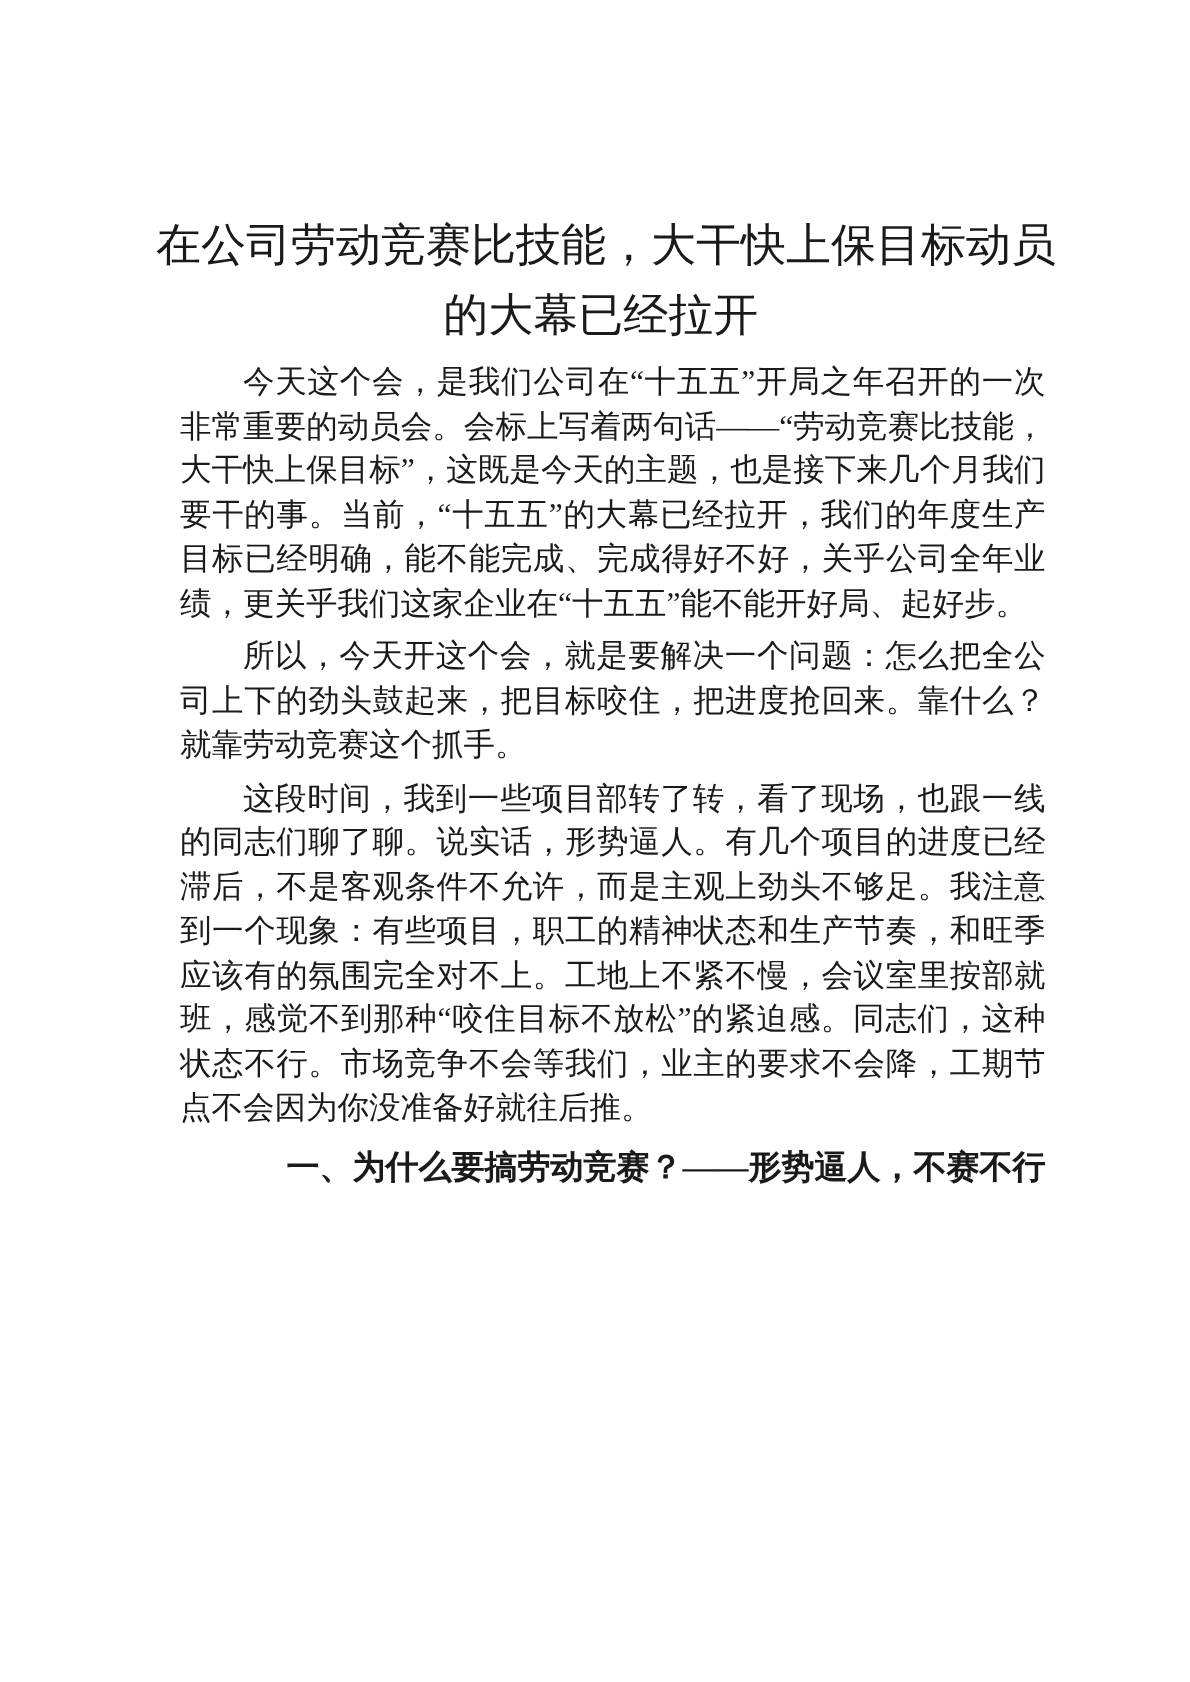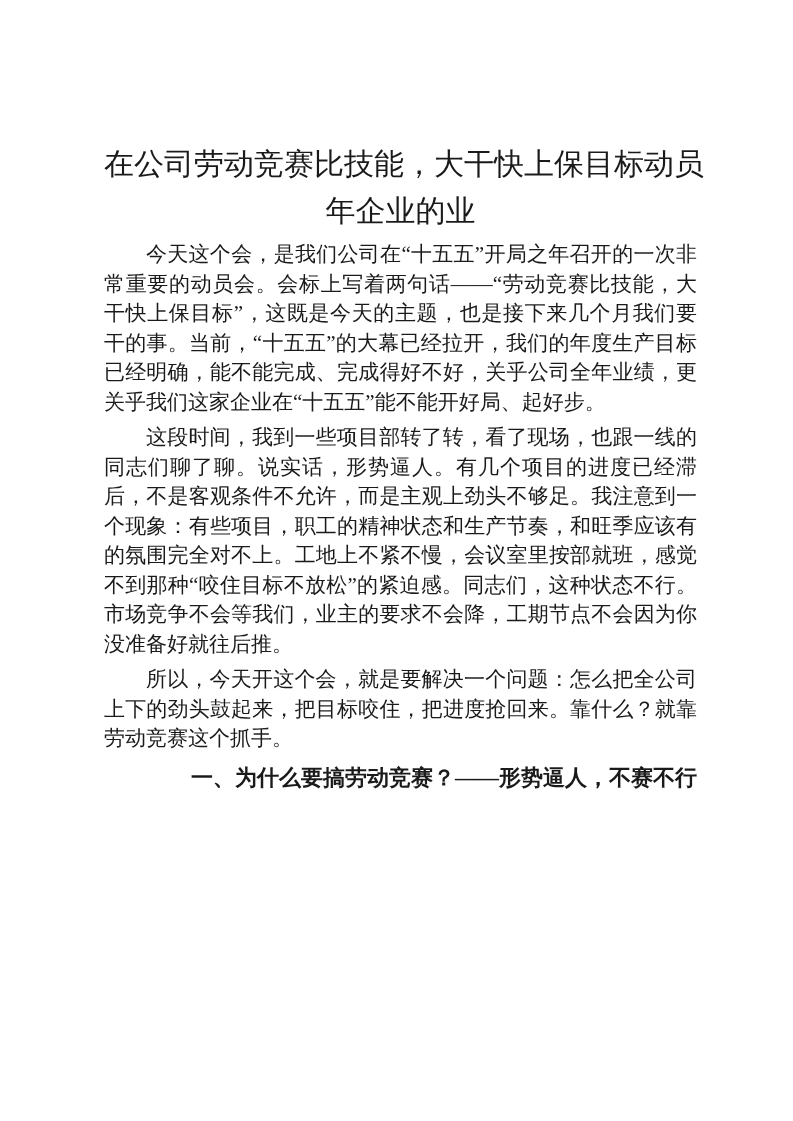--- a/index.html
+++ b/index.html
@@ -29,21 +29,21 @@
     display: block;
     white-space: nowrap;
   }
   p.salutation {
     margin: 0 0 6px 0;
     font-size: 21px;
     line-height: 29.5px;
     text-indent: 0;
   }
   p.body-para {
-    margin: 0 0 6px 0;
+    margin: 0 0 6px 16px;
     font-size: 21px;
     line-height: 29.5px;
     text-align: justify;
     text-indent: 42px;
   }
   h2.section-heading {
     margin: 8px 0 10px 0;
     font-size: 22px;
     font-weight: bold;
     line-height: 32px;
@@ -51,26 +51,26 @@
     text-align: right;
   }
 </style>
 </head>
 <body>
 
 <div class="page">
 
   <h1 class="doc-title">
     <span class="title-line">在公司劳动竞赛比技能，大干快上保目标动员</span>
-    <span class="title-line">年企业的业</span>
+    <span class="title-line">的大幕已经拉开</span>
   </h1>
 
 
   <p class="body-para">今天这个会，是我们公司在“十五五”开局之年召开的一次非常重要的动员会。会标上写着两句话——“劳动竞赛比技能，大干快上保目标”，这既是今天的主题，也是接下来几个月我们要干的事。当前，“十五五”的大幕已经拉开，我们的年度生产目标已经明确，能不能完成、完成得好不好，关乎公司全年业绩，更关乎我们这家企业在“十五五”能不能开好局、起好步。</p>
 
+  <p class="body-para">所以，今天开这个会，就是要解决一个问题：怎么把全公司上下的劲头鼓起来，把目标咬住，把进度抢回来。靠什么？就靠劳动竞赛这个抓手。</p>
+
   <p class="body-para">这段时间，我到一些项目部转了转，看了现场，也跟一线的同志们聊了聊。说实话，形势逼人。有几个项目的进度已经滞后，不是客观条件不允许，而是主观上劲头不够足。我注意到一个现象：有些项目，职工的精神状态和生产节奏，和旺季应该有的氛围完全对不上。工地上不紧不慢，会议室里按部就班，感觉不到那种“咬住目标不放松”的紧迫感。同志们，这种状态不行。市场竞争不会等我们，业主的要求不会降，工期节点不会因为你没准备好就往后推。</p>
-
-  <p class="body-para">所以，今天开这个会，就是要解决一个问题：怎么把全公司上下的劲头鼓起来，把目标咬住，把进度抢回来。靠什么？就靠劳动竞赛这个抓手。</p>
 
   <h2 class="section-heading">一、为什么要搞劳动竞赛？——形势逼人，不赛不行</h2>
 
 
 </div>
 
 </body></html>

